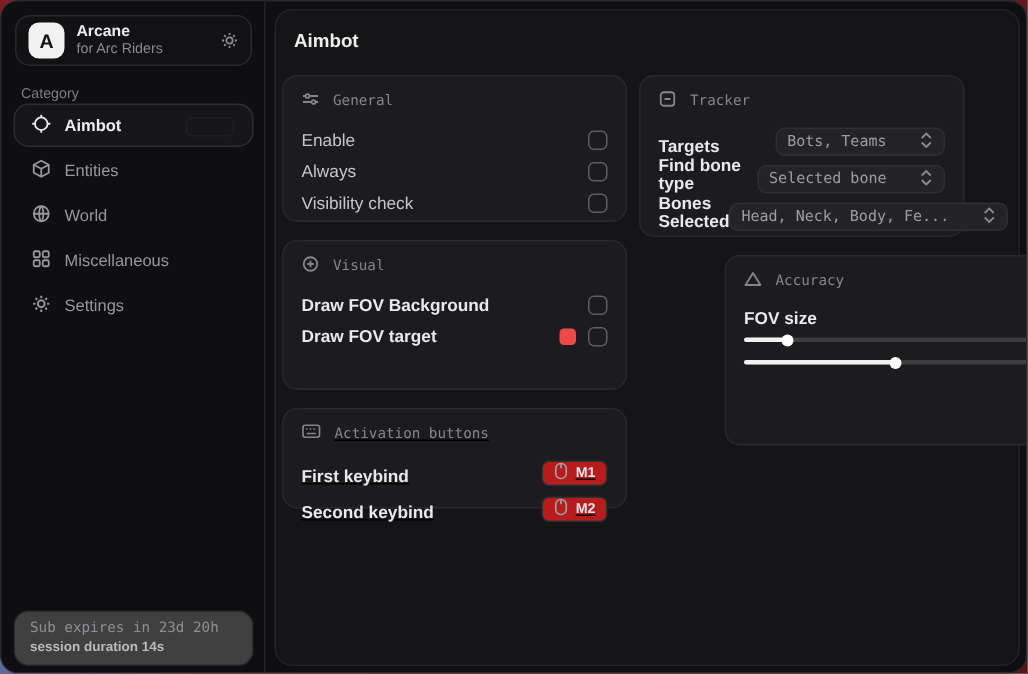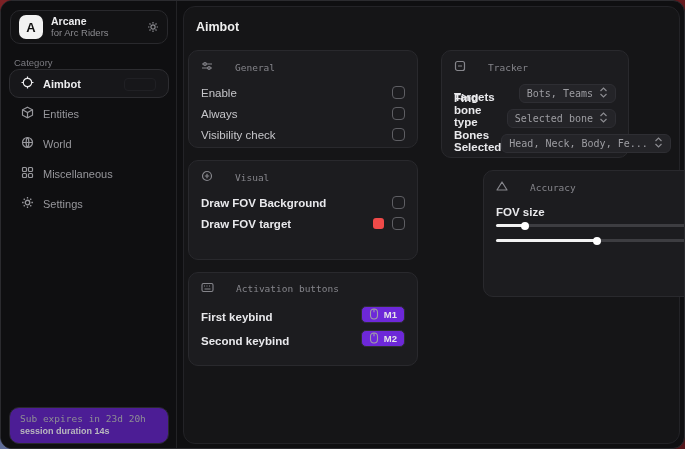--- a/index.html
+++ b/index.html
@@ -29,41 +29,41 @@
   .icon-btn { color:#8b8b90; display:flex; align-items:center; justify-content:center; }
   .cat-label { position:absolute; left:13px; top:56px; color:#7c7c82; font-size:9.5px; }
   .nav { position:absolute; left:8px; top:68px; width:160px; display:flex; flex-direction:column; gap:1px; }
   .nav-item { height:29px; display:flex; align-items:center; gap:9px; padding:0 11px;
     border:1px solid transparent; border-radius:10px; color:#97979c; font-size:11px; cursor:default; position:relative; }
   .nav-item svg { flex:0 0 auto; }
   .nav-item.active { background:#17171a; border-color:#2d2d31; color:#ececee; font-weight:bold; }
   .kb-ghost { position:absolute; right:12px; top:8px; width:32px; height:13px;
     border:1px solid #202024; border-radius:4px; }
   .sb-footer { position:absolute; left:8px; top:406px; width:160px; height:37px;
-    border:1px solid #29292d; border-radius:10px; background:#4c1d95; padding:5px 10px; }
+    border:1px solid #29292d; border-radius:10px; background:#404040; padding:5px 10px; }
   .sb-footer .l1 { font-family:"DejaVu Sans Mono", monospace; font-size:9.5px; color:#8e8e94; }
   .sb-footer .l2 { font-size:9px; font-weight:bold; color:#b9b9be; margin-top:2px; }
   
   .main { position:absolute; left:182px; top:5px; width:497px; height:438px;
     background:#151517; border:1px solid #232327; border-radius:12px; }
   .page-title { position:absolute; left:12px; top:13px; color:#efefef; font-size:12.5px; font-weight:bold; }
   .card { position:absolute; background:#1c1c1f; border:1px solid #29292d; border-radius:10px; padding:9px 12px; }
-  .card-head { display:flex; align-items:center; gap:22px; color:#85858b;
+  .card-head { display:flex; align-items:center; gap:9px; color:#85858b;
     font-family:"DejaVu Sans Mono", monospace; font-size:9.5px; margin-bottom:4px; }
   .row { display:flex; align-items:flex-end; justify-content:space-between; height:21px; }
   .row-lbl { color:#c6c6ca; font-size:11.5px; }
   .row-lbl.bright { color:#e9e9ec; font-weight:bold; }
   .row-right { display:flex; align-items:center; gap:8px; }
   .checkbox { width:13px; height:13px; border:1.5px solid #5e5e63; border-radius:4px; background:transparent; }
   .swatch { width:11px; height:11px; border-radius:3px; }
-  .dropdown { display:inline-flex; align-items:center; gap:6px; background:#242428;
+  .dropdown { display:inline-flex; align-items:center; gap:22px; background:#242428;
     border:1px solid #2e2e33; border-radius:6px; padding:2px 7px; height:19px;
     color:#9d9da2; font-size:10px; font-family:"DejaVu Sans Mono", monospace; white-space:nowrap; }
   .dropdown svg { color:#8b8b90; }
-  .keybadge { display:inline-flex; align-items:center; gap:5px; background:#6d28d9;
+  .keybadge { display:inline-flex; align-items:center; gap:5px; background:#b91c1c;
     border:1px solid #2e2e33; border-radius:5px; padding:2px 7px; height:17px;
     color:#e5e5e8; font-size:9.5px; font-weight:bold; }
   .keybadge svg { color:#a0a0a5; }
   .srow { margin-top:6px; }
   .srow .row { height:18px; }
   .slider { position:relative; height:9px; margin-top:3px; cursor:pointer; }
   .track { position:absolute; left:0; right:0; top:3px; height:3px; border-radius:2px; background:#3d3d41; }
   .fill { position:absolute; left:0; top:3px; height:3px; border-radius:2px; background:#f2f2f2; }
   .thumb { position:absolute; top:0.5px; width:8px; height:8px; border-radius:50%;
     background:#ffffff; transform:translateX(-4px); }
@@ -196,21 +196,21 @@
         </div>
         <div class="row">
           <span class="row-lbl bright">Draw FOV target</span>
           <span class="row-right">
             <span class="swatch" style="background-color: rgb(239, 74, 73);"></span>
             <span class="checkbox"></span>
           </span>
         </div>
       </div>
 
-      <div class="card" style="left:4px; top:265px; width:230px; height:94px;">
+      <div class="card" style="left:4px; top:265px; width:230px; height:67px;text-decoration:underline;">
         <div class="card-head">
           <span>
             <svg width="13" height="11" viewBox="0 0 13 11" fill="none" stroke="currentColor" stroke-width="1.1">
               <rect x="1" y="1.5" width="11" height="8" rx="1.5"></rect>
               <path d="M3 4h1M5.5 4h1M8 4h1M3.5 7h6"></path>
             </svg>
           </span>
           <span>Activation buttons</span>
         </div>
         <div class="row" style="height:24px">
@@ -232,21 +232,21 @@
               <svg width="10" height="12" viewBox="0 0 10 12" fill="none" stroke="currentColor" stroke-width="1.1">
                 <rect x="1.5" y="1" width="7" height="10" rx="3.4"></rect>
                   <path d="M5 1v3.2"></path>
               </svg>
             </span>
             <span>M2</span>
           </span>
         </div>
       </div>
 
-      <div class="card" style="left:257px; top:43px; width:188px; height:108px;">
+      <div class="card" style="left:242px; top:43px; width:217px; height:108px;">
         <div class="card-head">
           <span>
             <svg width="12" height="12" viewBox="0 0 12 12" fill="none" stroke="currentColor" stroke-width="1.2">
               <rect x="1.5" y="1.5" width="9" height="9" rx="2"></rect>
                 <path d="M4 6h4"></path>
             </svg>
           </span>
           <span>Tracker</span>
         </div>
         <div class="row" style="height:25px">

